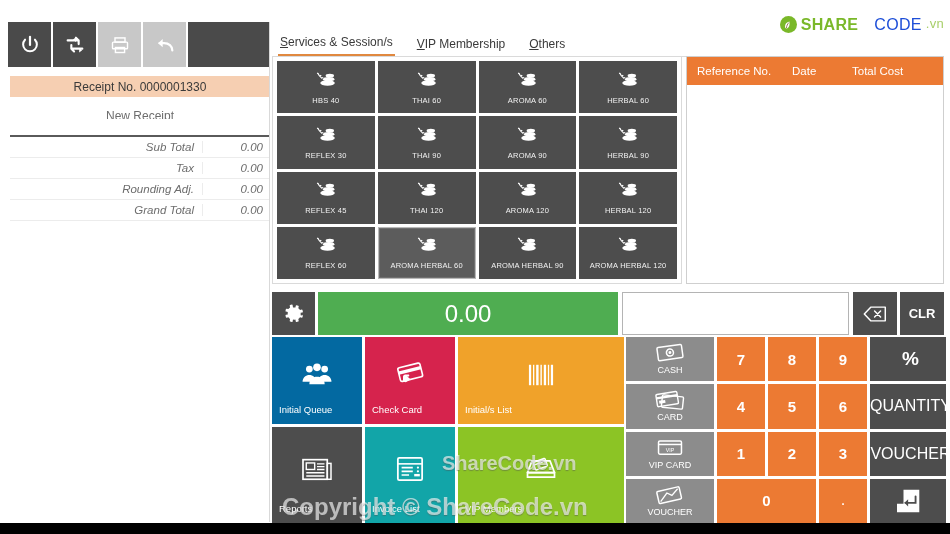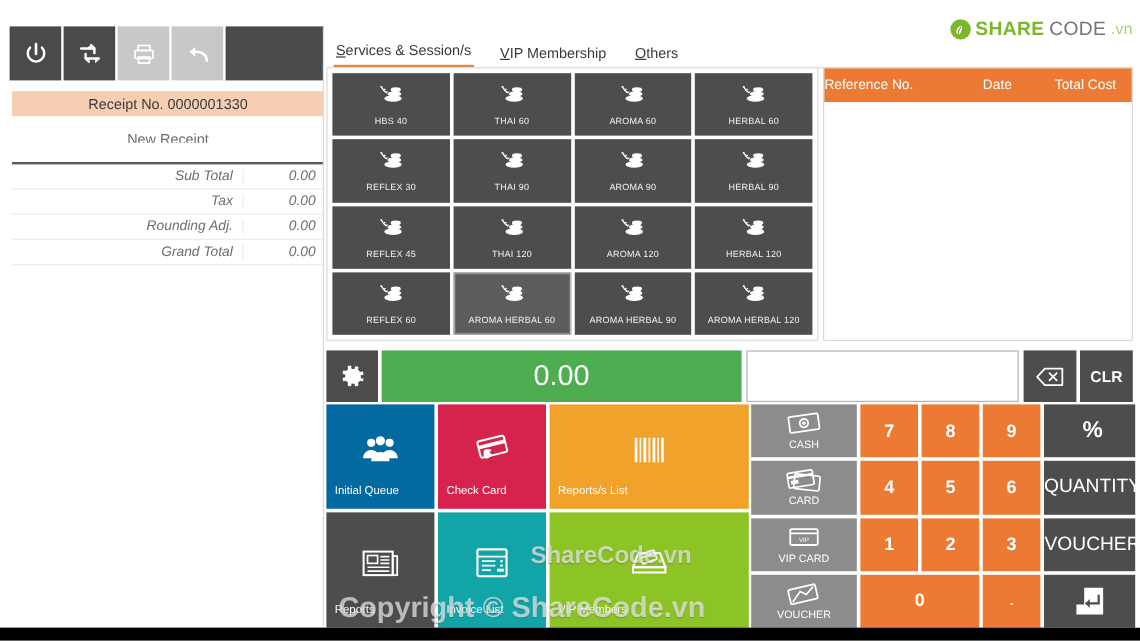--- a/index.html
+++ b/index.html
@@ -87,21 +87,21 @@
     position: absolute; right: 6px; top: 16px;
     display: flex; align-items: flex-start; gap: 4px;
     font-size: 16px; font-weight: bold; letter-spacing: 0.3px;
   }
   #logo-mark {
     width: 17px; height: 17px; border-radius: 50%;
     background: #7ab829;
     display: flex; align-items: center; justify-content: center;
   }
   .logo-share { color: #7ab829; }
-  .logo-code { color: #737373; font-weight: normal; }
+  .logo-code { color: #1d4ed8; font-weight: normal; margin-left: 12px; }
   .logo-vn { color: #a8cf6a; font-weight: normal; font-size: 13px; }
 
   
   #tabs {
     position: absolute; left: 278px; top: 33px;
     width: 665px; height: 24px;
     display: flex; align-items: flex-end; gap: 20px;
     border-bottom: 1px solid #dadada;
   }
   .tab {
@@ -151,21 +151,21 @@
     position: absolute; left: 686px; top: 56px;
     width: 258px; height: 228px;
     background: #ffffff;
     border: 1px solid #cfcfcf;
   }
   #ref-header {
     height: 28px; background: #ec7a33;
     display: flex; align-items: center;
     color: #ffffff; font-size: 11.5px;
   }
-  .ref-col-ref { width: 132px; }
+  .ref-col-ref { width: 105px; padding-left: 10px; }
   .ref-col-date { width: 60px; }
   .ref-col-cost { flex: 1; }
   #ref-body { height: 198px; background: #ffffff; }
 
   
   #display-bar {
     position: absolute; left: 272px; top: 292px;
     width: 672px; height: 43px;
     display: flex; gap: 3px;
   }
@@ -609,21 +609,21 @@
             <rect x="3" y="3" width="2.4" height="22"></rect>
             <rect x="7.4" y="3" width="1.4" height="22"></rect>
             <rect x="10.8" y="3" width="2.6" height="22"></rect>
             <rect x="15.4" y="3" width="1.5" height="22"></rect>
             <rect x="19" y="3" width="2.5" height="22"></rect>
             <rect x="23.4" y="3" width="1.4" height="22"></rect>
             <rect x="26.6" y="3" width="2.4" height="22"></rect>
           </g>
         </svg>
       </span>
-      <span class="tile-label">Reports/s List</span>
+      <span class="tile-label">Initial/s List</span>
     </div>
 
     <div class="tile" style="background:#4d4d4d">
       <span class="tile-icon">
         <svg width="32" height="28" viewBox="0 0 34 30">
           <rect x="2" y="5" width="26" height="21" fill="none" stroke="#fff" stroke-width="1.8"></rect>
           <rect x="28" y="9" width="4" height="17" fill="none" stroke="#fff" stroke-width="1.6"></rect>
           <rect x="5.5" y="8.5" width="9" height="7" fill="none" stroke="#fff" stroke-width="1.5"></rect>
           <g stroke="#fff" stroke-width="1.5">
             <path d="M17 9.5h8M17 12.5h8M17 15.5h8M5.5 19h19.5M5.5 22.5h19.5"></path>

